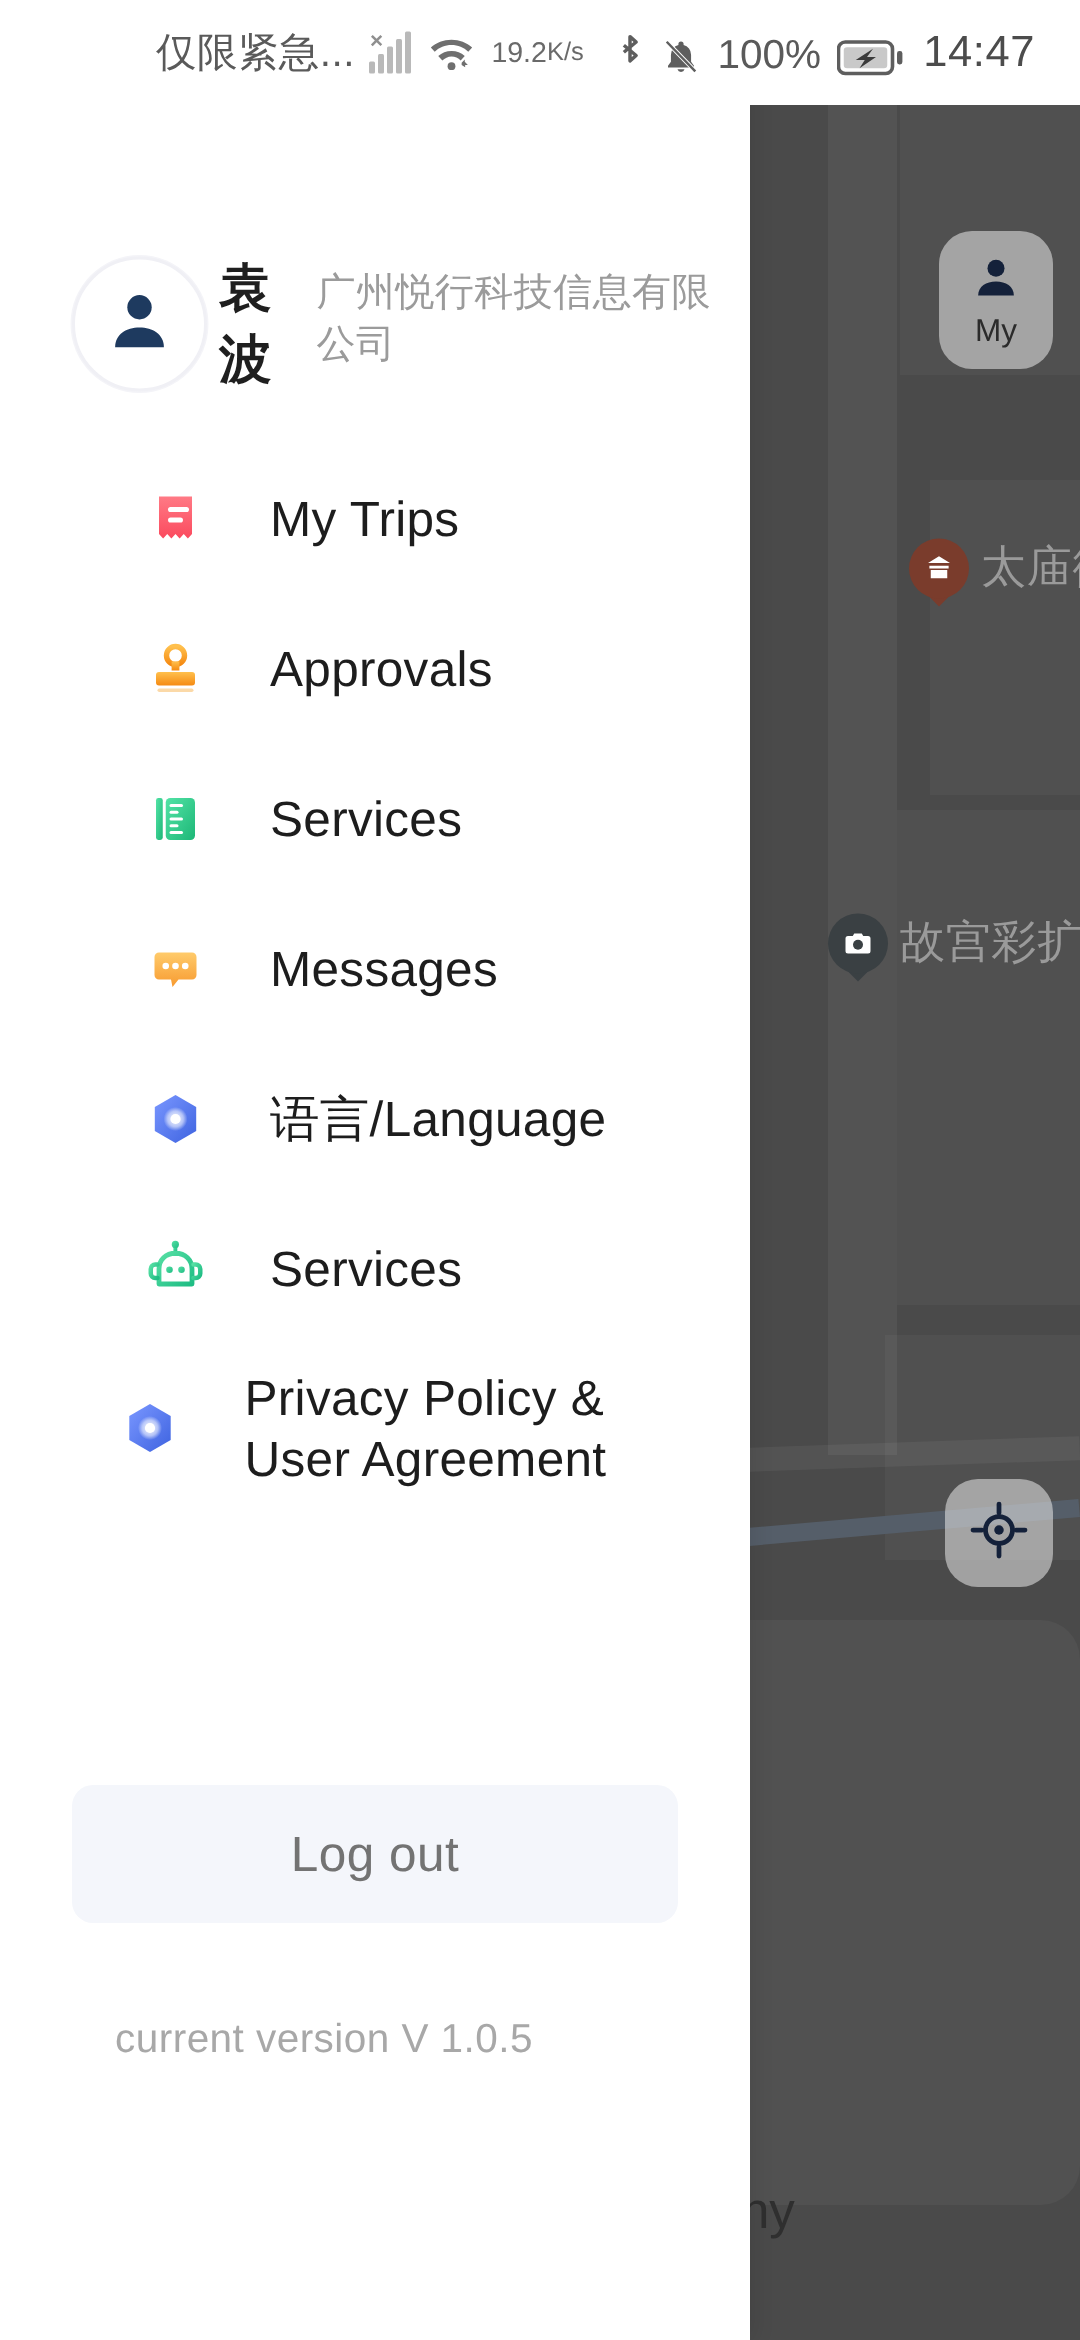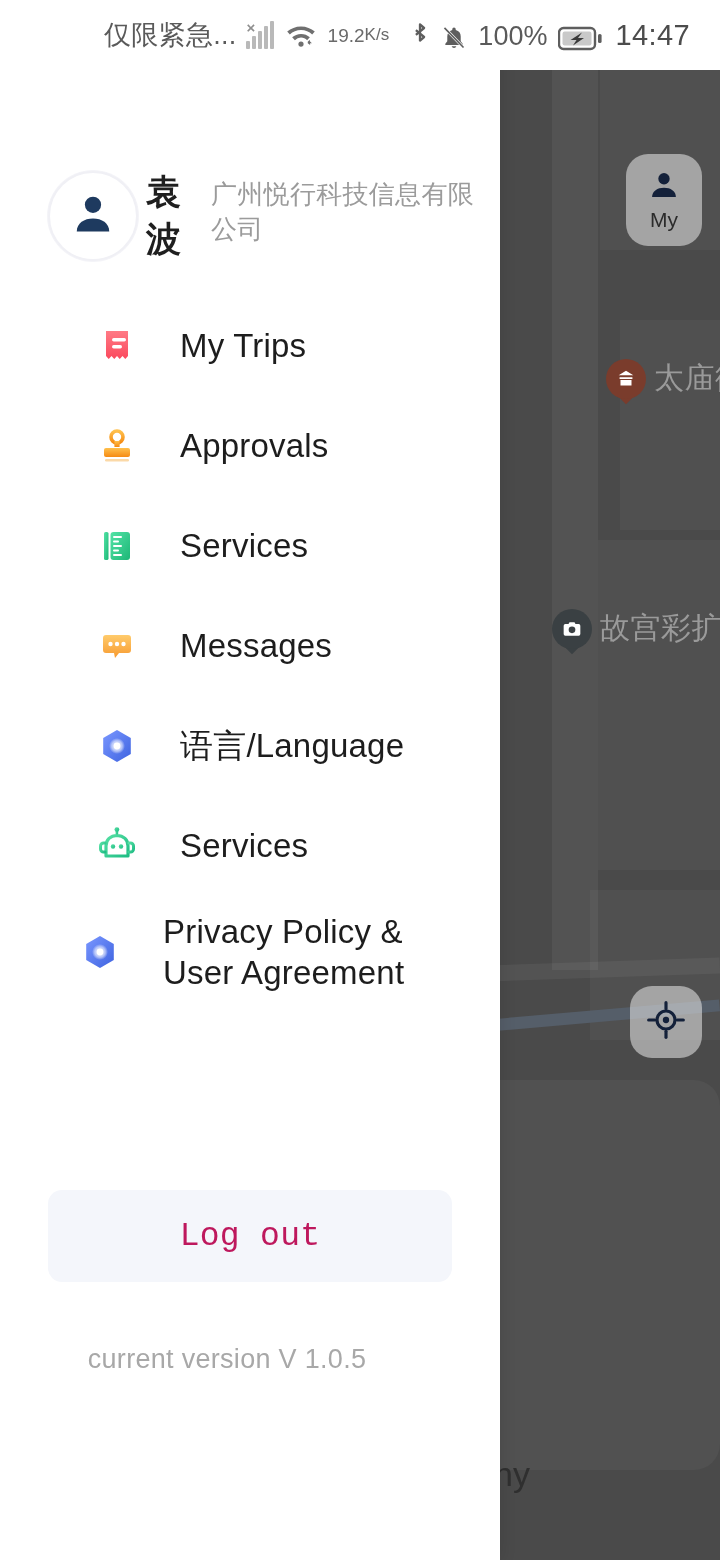--- a/index.html
+++ b/index.html
@@ -231,29 +231,29 @@
   .menu-item.two-line .menu-label { max-width: 330px; }
 
   
   #logout-btn {
     position: absolute;
     left: 48px; top: 1190px;
     width: 404px; height: 92px;
     background: #f4f6fb;
     border: none;
     border-radius: 14px;
-    color: #be185d;
+    color: #737373;
     font-size: 33px;
-    font-family: Liberation Mono, monospace;
+    font-family: Liberation Sans, sans-serif;
     cursor: pointer;
     letter-spacing: 0.3px;
   }
   #version {
     position: absolute;
-    left: 11px; top: 1344px;
+    left: 0; top: 1344px;
     width: 432px;
     text-align: center;
     font-size: 27px;
     color: #a8a8a8;
     letter-spacing: 0.3px;
   }
 </style>
 </head>
 <body>
 

